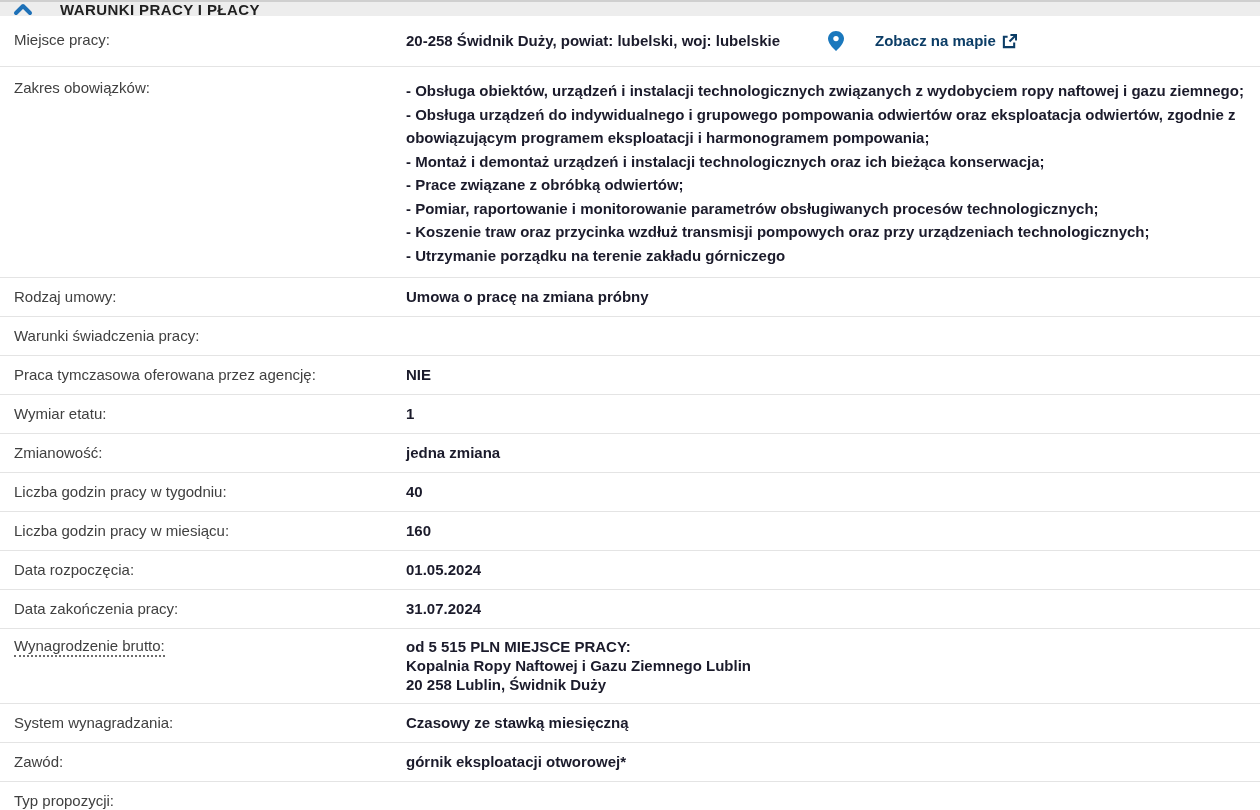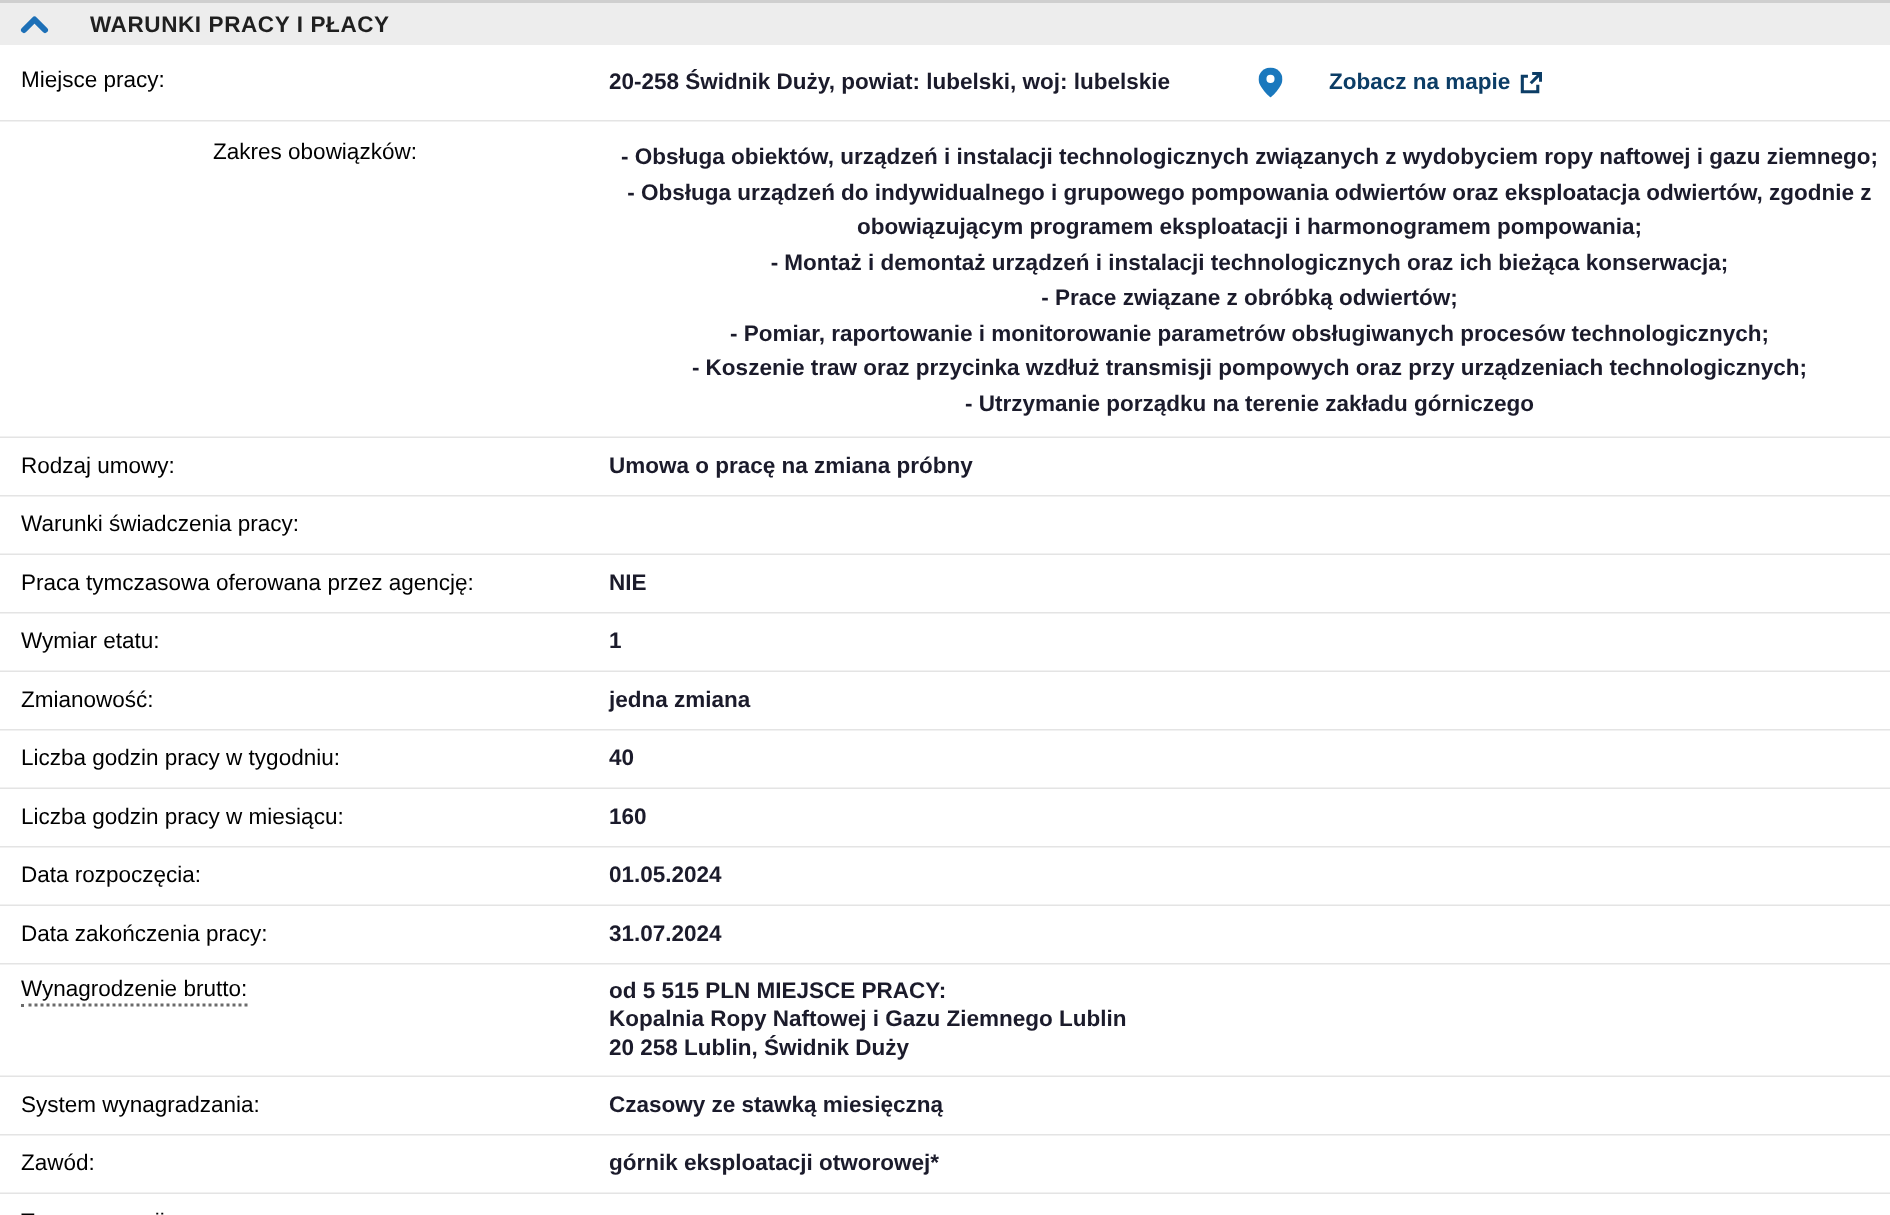--- a/index.html
+++ b/index.html
@@ -7,49 +7,49 @@
   body {
     font-family:"Liberation Sans","DejaVu Sans",sans-serif;
     width:1260px; height:810px; overflow:hidden;
     color:#333;
   }
   .panel { width:1260px; height:810px; overflow:hidden; background:#fff; }
 
   
   .section-header {
     display:flex; align-items:center;
-    height:30px; background:#ededed;
+    height:16px; background:#ededed;
     border-top:2px solid #cfcfcf;
     padding-left:12px; cursor:pointer;
   }
   .chevron { width:22px; height:16px; display:inline-flex; align-items:center; justify-content:center; }
   .section-title {
     margin-left:26px; font-size:15px; font-weight:bold;
     letter-spacing:0.4px; color:#1f1f1f;
   }
 
   
   .row {
     display:flex; align-items:flex-start;
     border-bottom:1px solid #e4e4e4;
     padding:10px 0;
   }
   .row-first { padding:15px 0; }
-  .row-zakres { padding:12px 0 10px 0;text-align:center; }
+  .row-zakres { padding:12px 0 10px 0; }
   .row-salary { padding:8px 0 9px 0; }
   .label {
     flex:0 0 406px; padding-left:14px;
-    font-size:15px; line-height:18px; color:#000000;
+    font-size:15px; line-height:18px; color:#404040;
   }
   .dotted {
     border-bottom:2px dotted #6b6b6b; padding-bottom:1px; cursor:help;
   }
   .value {
     flex:1 1 auto; 
-    font-size:15px; line-height:18px; font-weight:bold; color:#1b1b2b;gap:11px;
+    font-size:15px; line-height:18px; font-weight:bold; color:#1b1b2b;
   }
   .value-flex { display:flex; align-items:center; }
   .duty-line { line-height:23.5px; }
   .salary-line { line-height:19px; }
 
   
   .map-link {
     display:inline-flex; align-items:center; margin-left:48px;
     text-decoration:none; cursor:pointer;
   }

